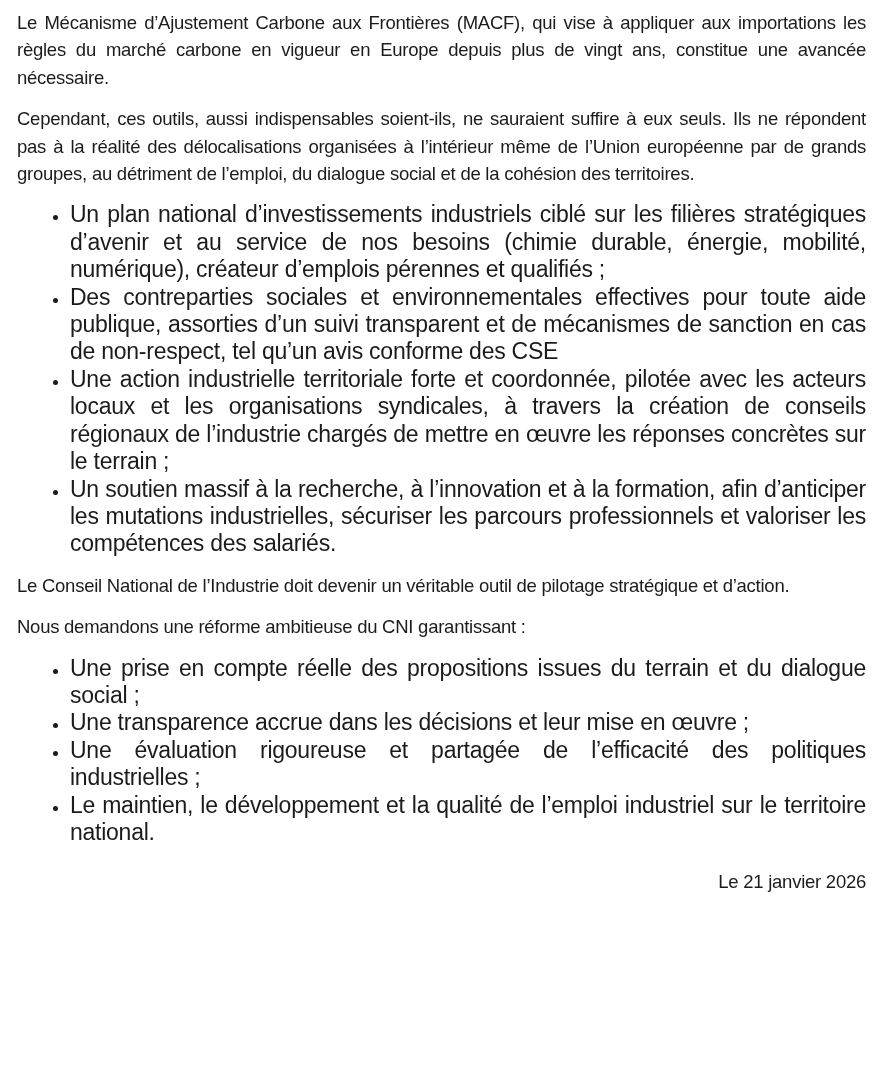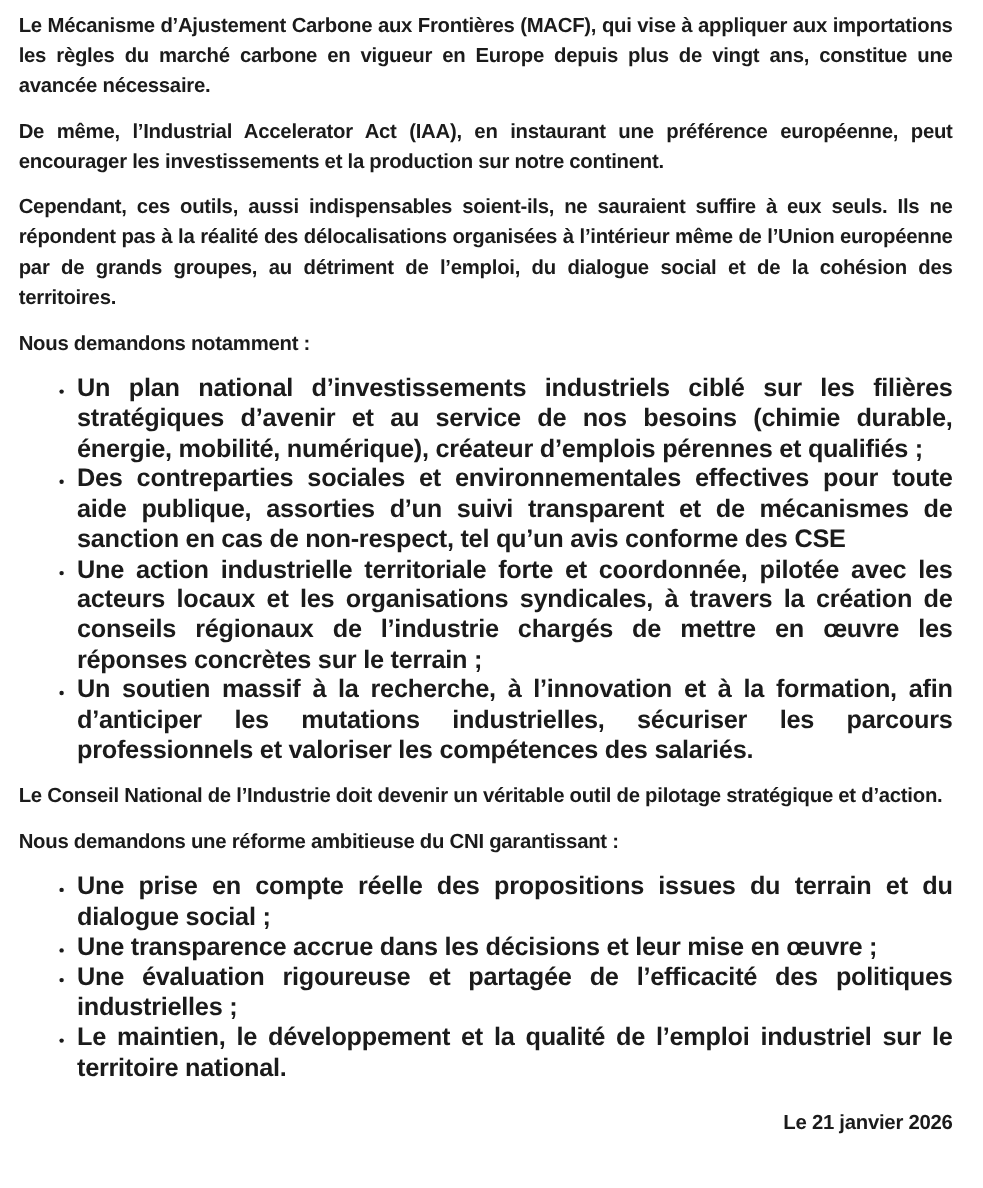--- a/index.html
+++ b/index.html
@@ -12,21 +12,20 @@
     height: 1080px;
     overflow: hidden;
     color: #1b1b1b;
     font-family: "Liberation Sans", "DejaVu Sans", sans-serif;
   }
   .page {
     box-sizing: border-box;
     width: 894px;
     height: 827px;
     padding: 9px 28px 0 17px;
-    font-weight: bold;
   }
   .page p {
     margin: 0 0 14px 0;
     font-size: 18.5px;
     line-height: 27.4px;
     letter-spacing: -0.25px;
     text-align: justify;
   }
   .page ul {
     margin: 0 0 14px 0;
@@ -49,26 +48,24 @@
     margin-bottom: 12px;
   }
 </style>
 </head>
 <body>
 
 <div class="page">
 
   <p>Le Mécanisme d’Ajustement Carbone aux Frontières (MACF), qui vise à appliquer aux importations les règles du marché carbone en vigueur en Europe depuis plus de vingt ans, constitue une avancée nécessaire.</p>
 
-  <p>De même, l’Industrial Accelerator Act (IAA), en instaurant une préférence européenne, peut encourager les investissements et la production sur notre continent.</p>
 
   <p>Cependant, ces outils, aussi indispensables soient-ils, ne sauraient suffire à eux seuls. Ils ne répondent pas à la réalité des délocalisations organisées à l’intérieur même de l’Union européenne par de grands groupes, au détriment de l’emploi, du dialogue social et de la cohésion des territoires.</p>
 
 
-  <p>Nous demandons notamment&nbsp;:</p>
 
   <ul>
     <li>Un plan national d’investissements industriels ciblé sur les filières stratégiques d’avenir et au service de nos besoins (chimie durable, énergie, mobilité, numérique), créateur d’emplois pérennes et qualifiés&nbsp;;</li>
     <li>Des contreparties sociales et environnementales effectives pour toute aide publique, assorties d’un suivi transparent et de mécanismes de sanction en cas de non-respect, tel qu’un avis conforme des CSE</li>
     <li>Une action industrielle territoriale forte et coordonnée, pilotée avec les acteurs locaux et les organisations syndicales, à travers la création de conseils régionaux de l’industrie chargés de mettre en œuvre les réponses concrètes sur le terrain&nbsp;;</li>
     <li>Un soutien massif à la recherche, à l’innovation et à la formation, afin d’anticiper les mutations industrielles, sécuriser les parcours professionnels et valoriser les compétences des salariés.</li>
   </ul>
 
   <p>Le Conseil National de l’Industrie doit devenir un véritable outil de pilotage stratégique et d’action.</p>
 

